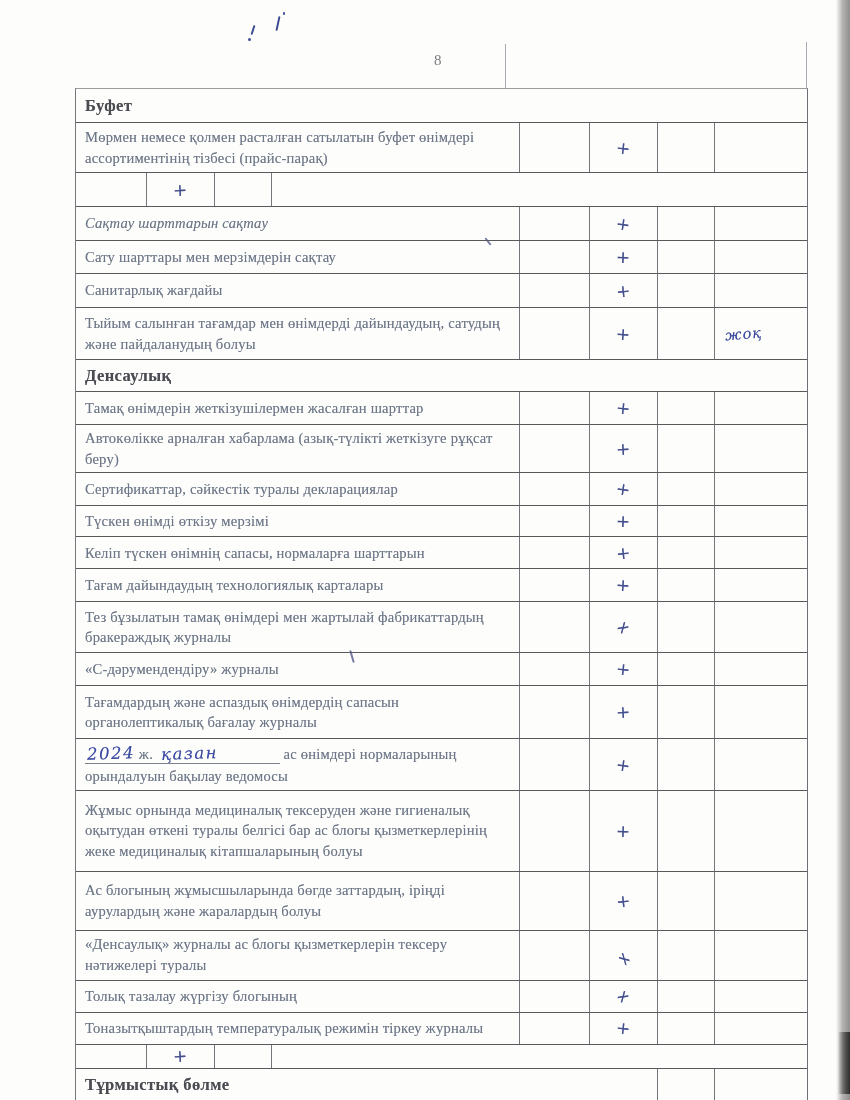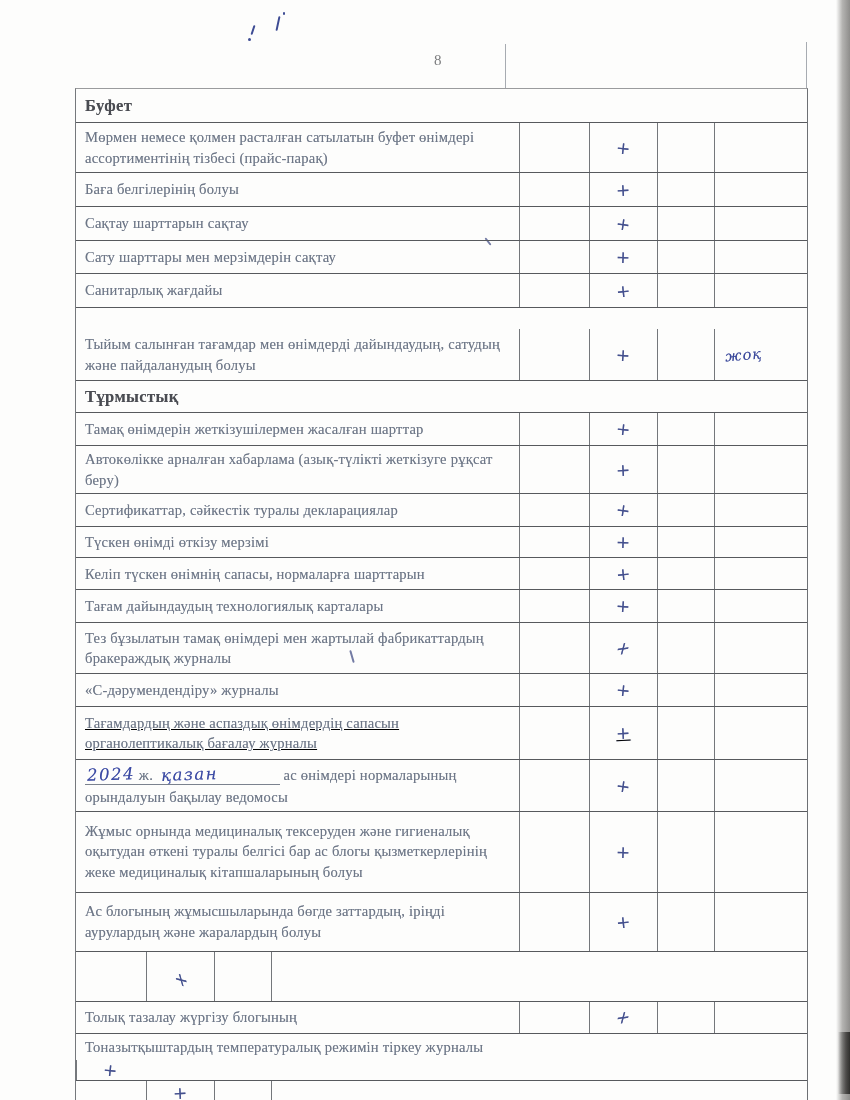--- a/index.html
+++ b/index.html
@@ -120,79 +120,76 @@
           <span class="item-text">Мөрмен немесе қолмен расталған сатылатын буфет өнімдері ассортиментінің тізбесі (прайс-парақ)</span>
         </div>
         <div class="c ca"></div>
         <div class="c cb">
           <span class="mark" style="transform: rotate(6deg);">+</span>
         </div>
         <div class="c cc"></div>
         <div class="c cd"></div>
       </div>
       <div class="row item" style="min-height: 34px;">
-        <div class="c ctext">
-          <span class="item-text">Баға белгілерінің болуы</span>
-        </div>
         <div class="c ca"></div>
         <div class="c cb">
           <span class="mark" style="transform: rotate(-3deg);">+</span>
         </div>
         <div class="c cc"></div>
         <div class="c cd"></div>
       </div>
+      <div class="row item" style="min-height: 34px; font-style: italic;">
+        <div class="c ctext">
+          <span class="item-text">Сақтау шарттарын сақтау</span>
+        </div>
+        <div class="c ca"></div>
+        <div class="c cb">
+          <span class="mark" style="transform: rotate(8deg);">+</span>
+        </div>
+        <div class="c cc"></div>
+        <div class="c cd"></div>
+      </div>
+      <div class="row item" style="min-height: 33px;">
+        <div class="c ctext">
+          <span class="item-text">Сату шарттары мен мерзімдерін сақтау</span>
+        </div>
+        <div class="c ca"></div>
+        <div class="c cb">
+          <span class="mark" style="transform: rotate(2deg);">+</span>
+        </div>
+        <div class="c cc"></div>
+        <div class="c cd"></div>
+      </div>
       <div class="row item" style="min-height: 34px;">
         <div class="c ctext">
-          <span class="item-text">Сақтау шарттарын сақтау</span>
-        </div>
-        <div class="c ca"></div>
-        <div class="c cb">
-          <span class="mark" style="transform: rotate(8deg);">+</span>
-        </div>
-        <div class="c cc"></div>
-        <div class="c cd"></div>
-      </div>
-      <div class="row item" style="min-height: 33px;">
-        <div class="c ctext">
-          <span class="item-text">Сату шарттары мен мерзімдерін сақтау</span>
-        </div>
-        <div class="c ca"></div>
-        <div class="c cb">
-          <span class="mark" style="transform: rotate(2deg);">+</span>
-        </div>
-        <div class="c cc"></div>
-        <div class="c cd"></div>
-      </div>
-      <div class="row item" style="min-height: 34px;">
-        <div class="c ctext">
           <span class="item-text">Санитарлық жағдайы</span>
         </div>
         <div class="c ca"></div>
         <div class="c cb">
           <span class="mark" style="transform: rotate(-6deg);">+</span>
         </div>
         <div class="c cc"></div>
         <div class="c cd"></div>
       </div>
-      <div class="row item" style="min-height: 52px; margin-top: 21px;">
+      <div class="row item" style="min-height: 52px;">
         <div class="c ctext">
           <span class="item-text">Тыйым салынған тағамдар мен өнімдерді дайындаудың, сатудың және пайдаланудың болуы</span>
         </div>
         <div class="c ca"></div>
         <div class="c cb">
           <span class="mark" style="transform: rotate(4deg);">+</span>
         </div>
         <div class="c cc"></div>
         <div class="c cd">
           <span class="note-hw">жоқ</span>
         </div>
       </div>
       <div class="row section" style="min-height: 32px;">
         <div class="c cfull">
-          <span class="section-label">Тұрмыстық</span>
+          <span class="section-label">Денсаулық</span>
         </div>
       </div>
       <div class="row item" style="min-height: 33px;">
         <div class="c ctext">
           <span class="item-text">Тамақ өнімдерін жеткізушілермен жасалған шарттар</span>
         </div>
         <div class="c ca"></div>
         <div class="c cb">
           <span class="mark" style="transform: rotate(6deg);">+</span>
         </div>
@@ -269,21 +266,21 @@
         <div class="c ctext">
           <span class="item-text">«С-дәрумендендіру» журналы</span>
         </div>
         <div class="c ca"></div>
         <div class="c cb">
           <span class="mark" style="transform: rotate(6deg);">+</span>
         </div>
         <div class="c cc"></div>
         <div class="c cd"></div>
       </div>
-      <div class="row item" style="min-height: 53px; text-decoration: underline;">
+      <div class="row item" style="min-height: 53px;">
         <div class="c ctext">
           <span class="item-text">Тағамдардың және аспаздық өнімдердің сапасын органолептикалық бағалау журналы</span>
         </div>
         <div class="c ca"></div>
         <div class="c cb">
           <span class="mark" style="transform: rotate(-3deg);">+</span>
         </div>
         <div class="c cc"></div>
         <div class="c cd"></div>
       </div>
@@ -314,39 +311,42 @@
           <span class="item-text">Ас блогының жұмысшыларында бөгде заттардың, іріңді аурулардың және жаралардың болуы</span>
         </div>
         <div class="c ca"></div>
         <div class="c cb">
           <span class="mark" style="transform: rotate(-6deg);">+</span>
         </div>
         <div class="c cc"></div>
         <div class="c cd"></div>
       </div>
       <div class="row item" style="min-height: 50px;">
+        <div class="c ctext">
+          <span class="item-text">«Денсаулық» журналы ас блогы қызметкерлерін тексеру нәтижелері туралы</span>
+        </div>
         <div class="c ca"></div>
         <div class="c cb">
           <span class="mark" style="transform: rotate(14deg) skewX(30deg) translateY(3px);">+</span>
         </div>
         <div class="c cc"></div>
         <div class="c cd"></div>
       </div>
       <div class="row item" style="min-height: 32px;">
         <div class="c ctext">
           <span class="item-text">Толық тазалау жүргізу блогының</span>
         </div>
         <div class="c ca"></div>
         <div class="c cb">
           <span class="mark" style="transform: rotate(-9deg) skewX(-24deg);">+</span>
         </div>
         <div class="c cc"></div>
         <div class="c cd"></div>
       </div>
-      <div class="row item" style="min-height: 32px; flex-direction: column;">
+      <div class="row item" style="min-height: 32px;">
         <div class="c ctext">
           <span class="item-text">Тоназытқыштардың температуралық режимін тіркеу журналы</span>
         </div>
         <div class="c ca"></div>
         <div class="c cb">
           <span class="mark" style="transform: rotate(6deg);">+</span>
         </div>
         <div class="c cc"></div>
         <div class="c cd"></div>
       </div>

